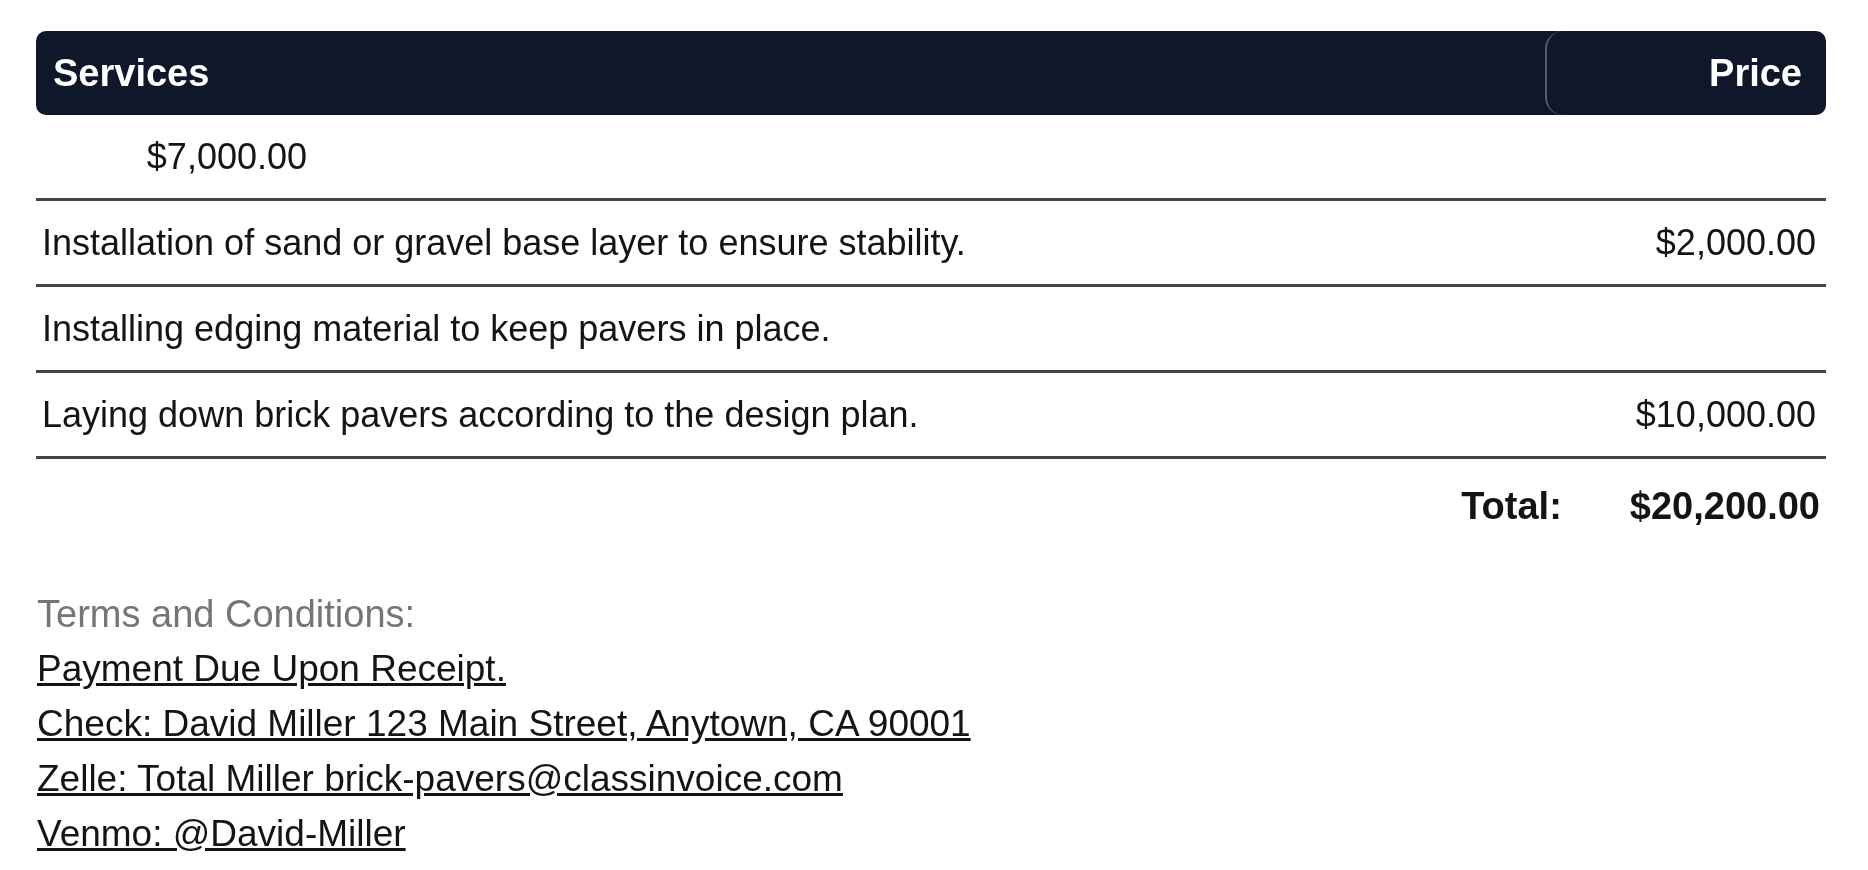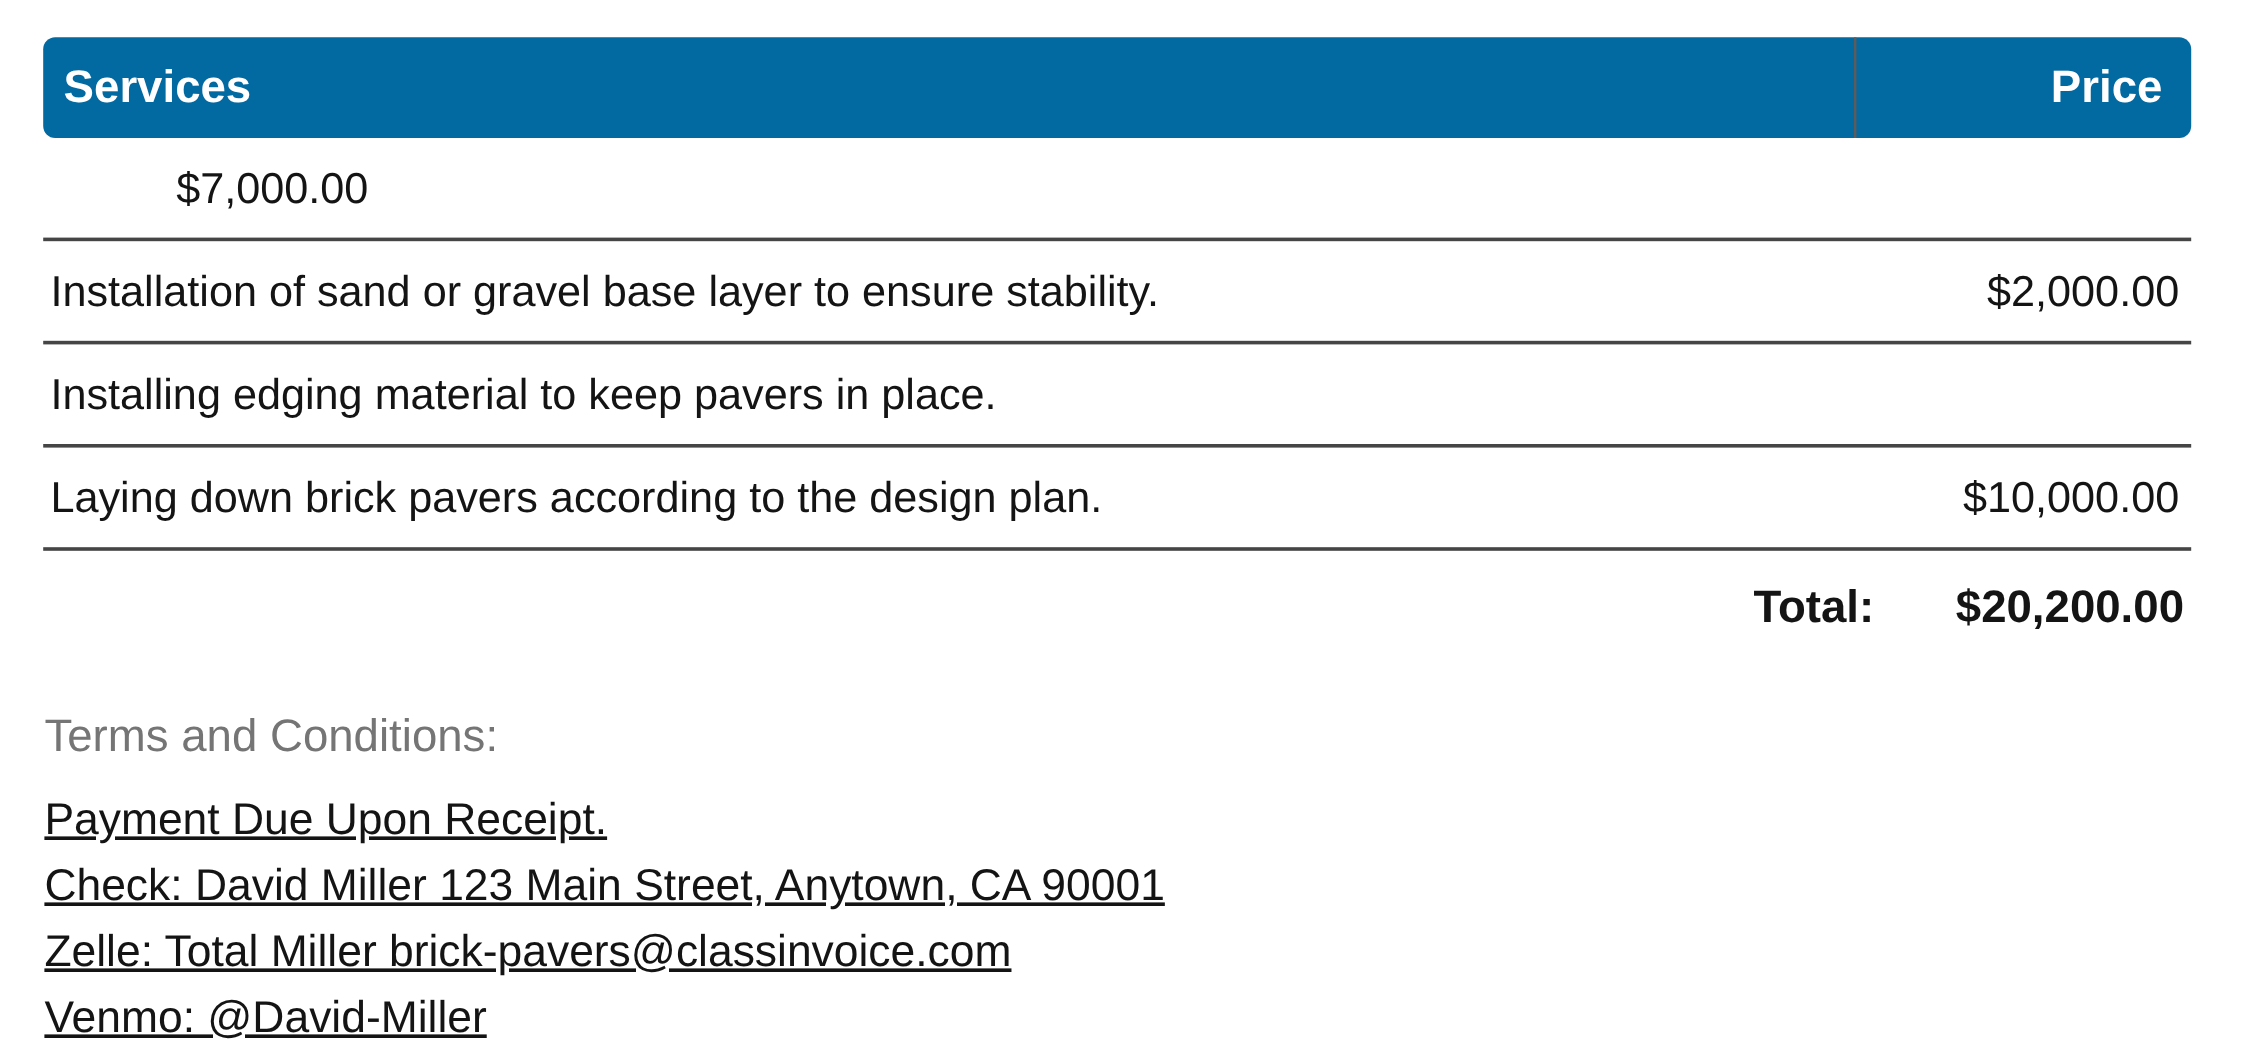--- a/index.html
+++ b/index.html
@@ -16,40 +16,41 @@
     width: 1826px; 
   }
   .invoice-table {
     width: 1790px;
     color: #141414;
   }
   .table-header {
     display: flex;
     align-items: stretch;
     height: 84px;
-    background: #0369a1;
+    background: #0f172a;
     border-radius: 10px;
     color: #ffffff;
     font-weight: bold;
     font-size: 38px;
     overflow: hidden;
   }
   .th-services {
     flex: 1;
     display: flex;
     align-items: center;
     padding-left: 17px;
   }
   .th-price {
     width: 281px;
     display: flex;
     align-items: center;
     justify-content: flex-end;
     padding-right: 24px;
     border-left: 2px solid #5c5c5c;
+    border-radius: 18px;
   }
   .table-row {
     display: flex;
     align-items: center;
     height: 86px;
     border-bottom: 3px solid #454545;
     font-size: 36px;
   }
   .td-service {
     flex: 1;
@@ -78,21 +79,20 @@
     padding-right: 6px;
   }
   .terms {
     margin-top: 34px;
     padding-left: 1px;
   }
   .terms-heading {
     font-size: 38px;
     color: #757575;
     line-height: 54px;
-    margin-bottom: 14px;
   }
   .terms-line {
     font-size: 37px;
     color: #141414;
     line-height: 55px;
     white-space: nowrap;
     text-decoration: underline;
   }
 </style>
 </head>

